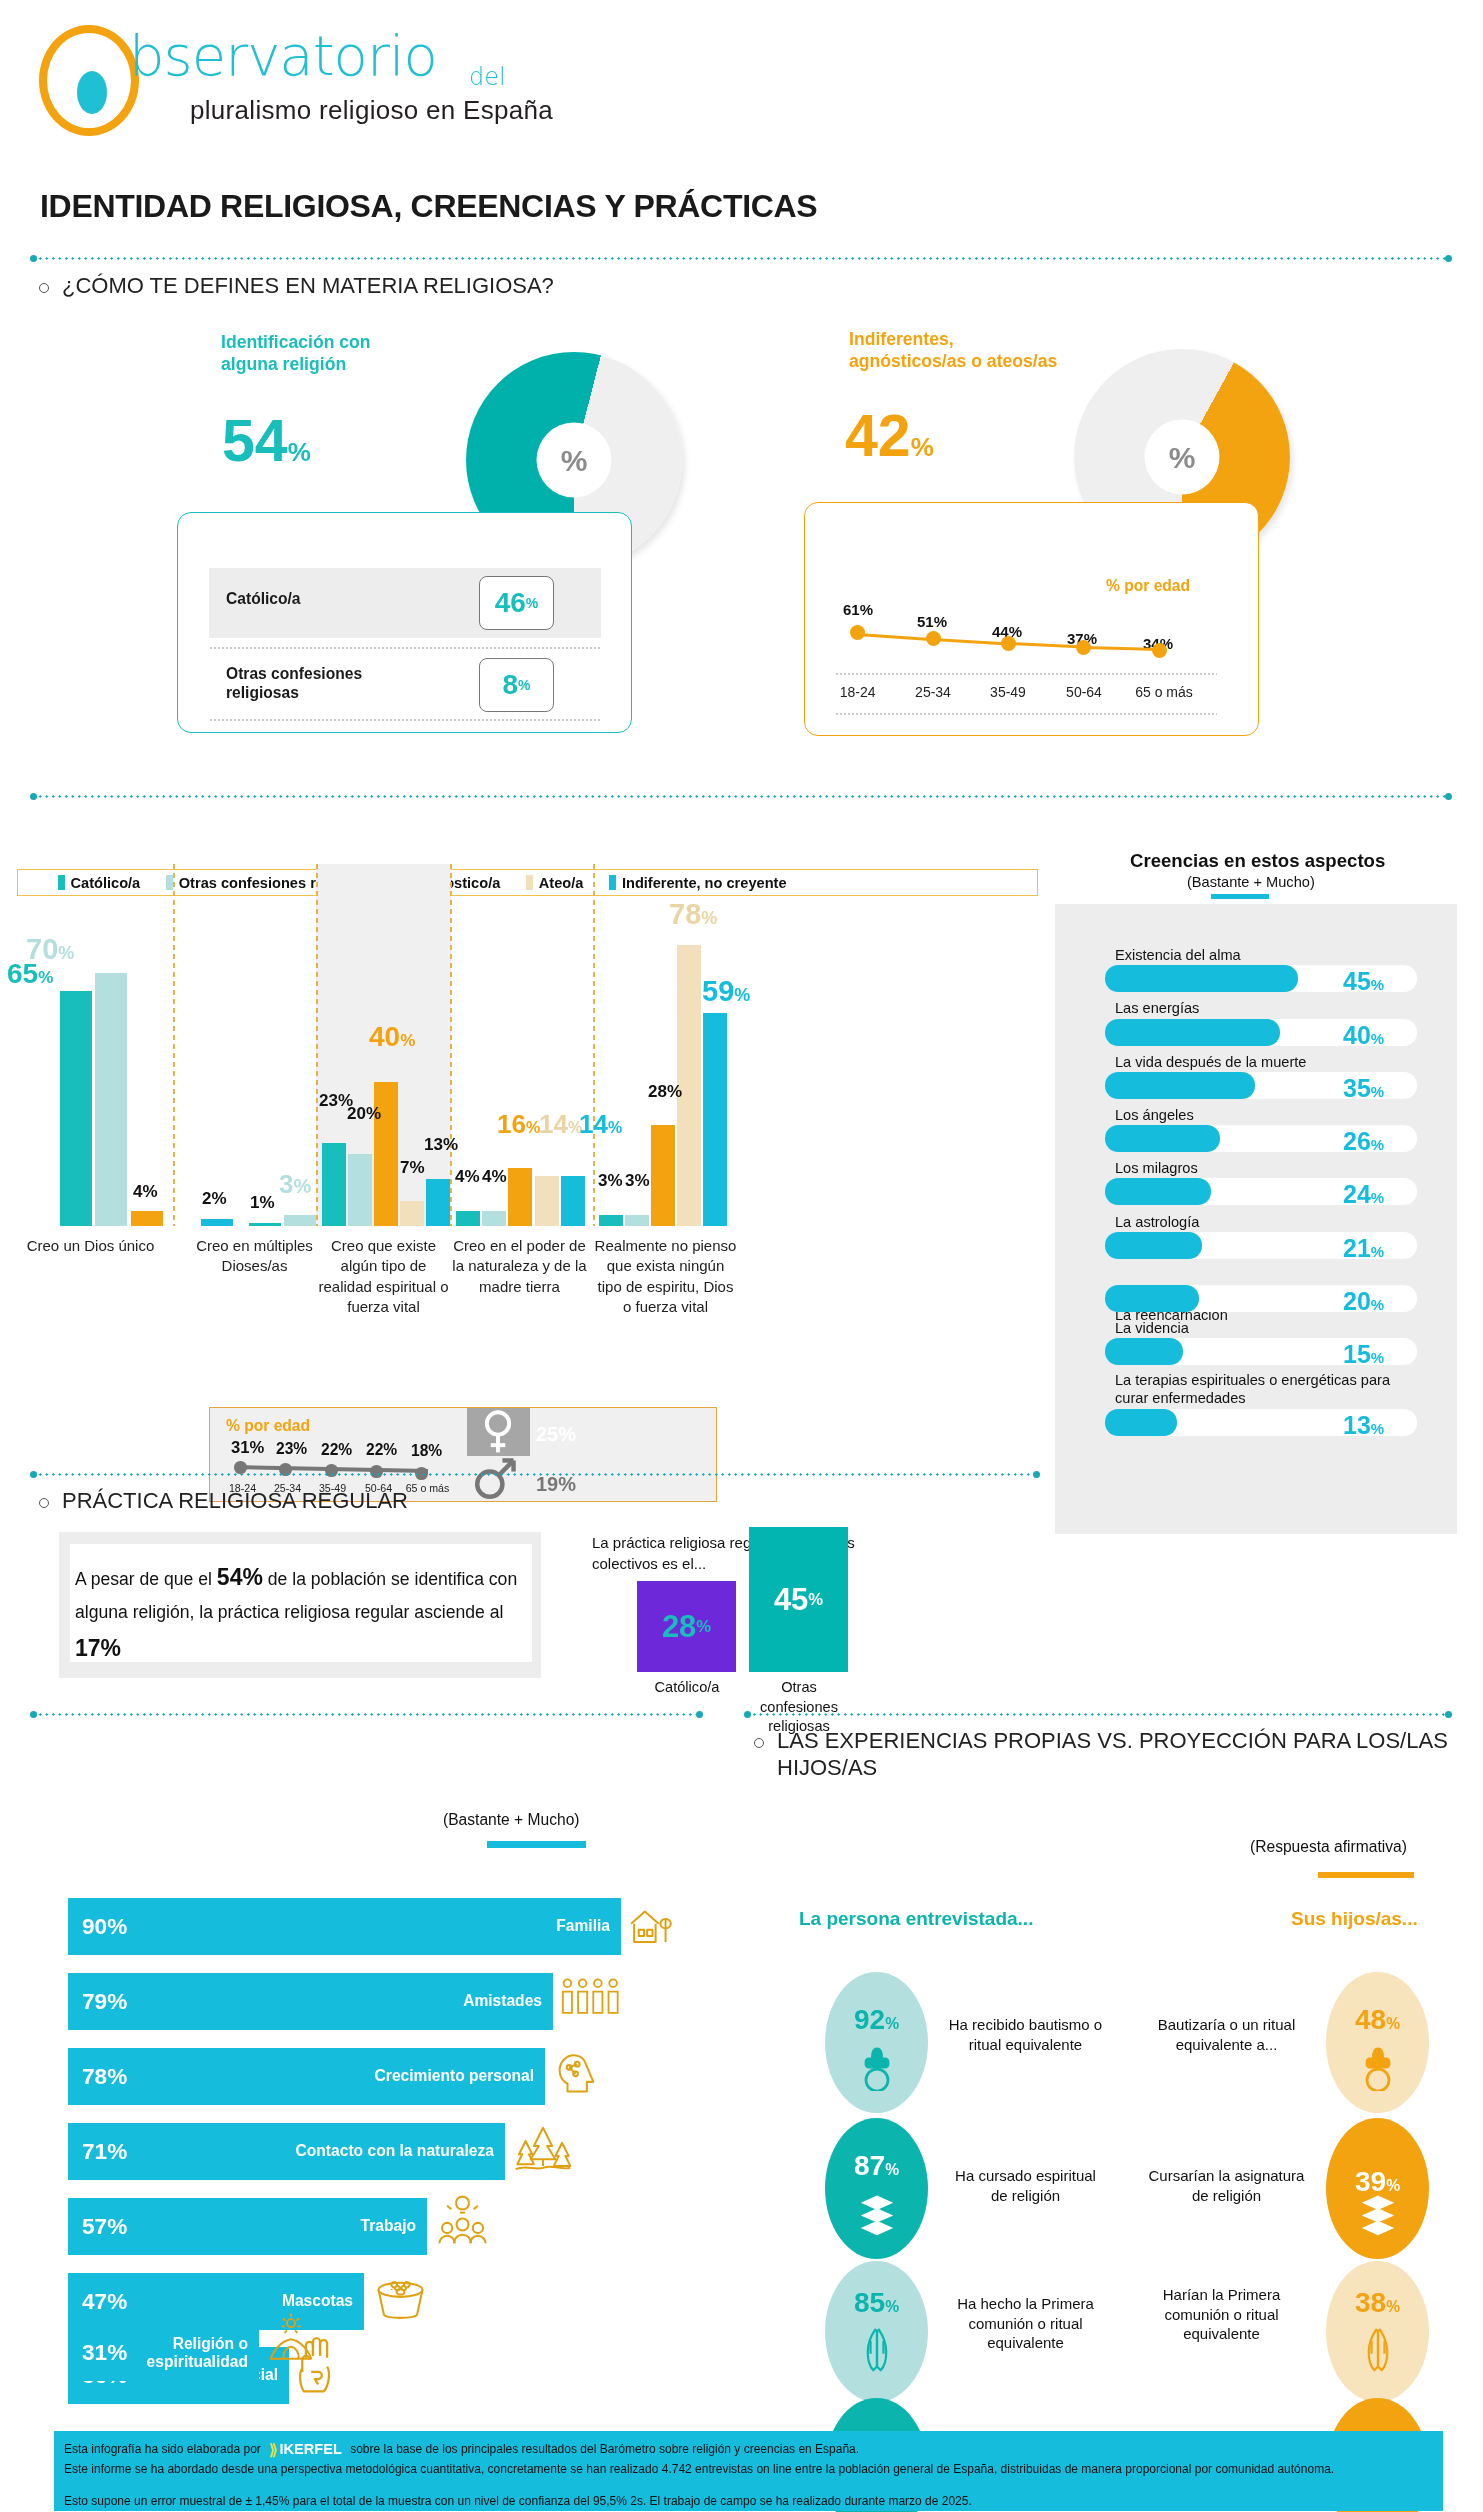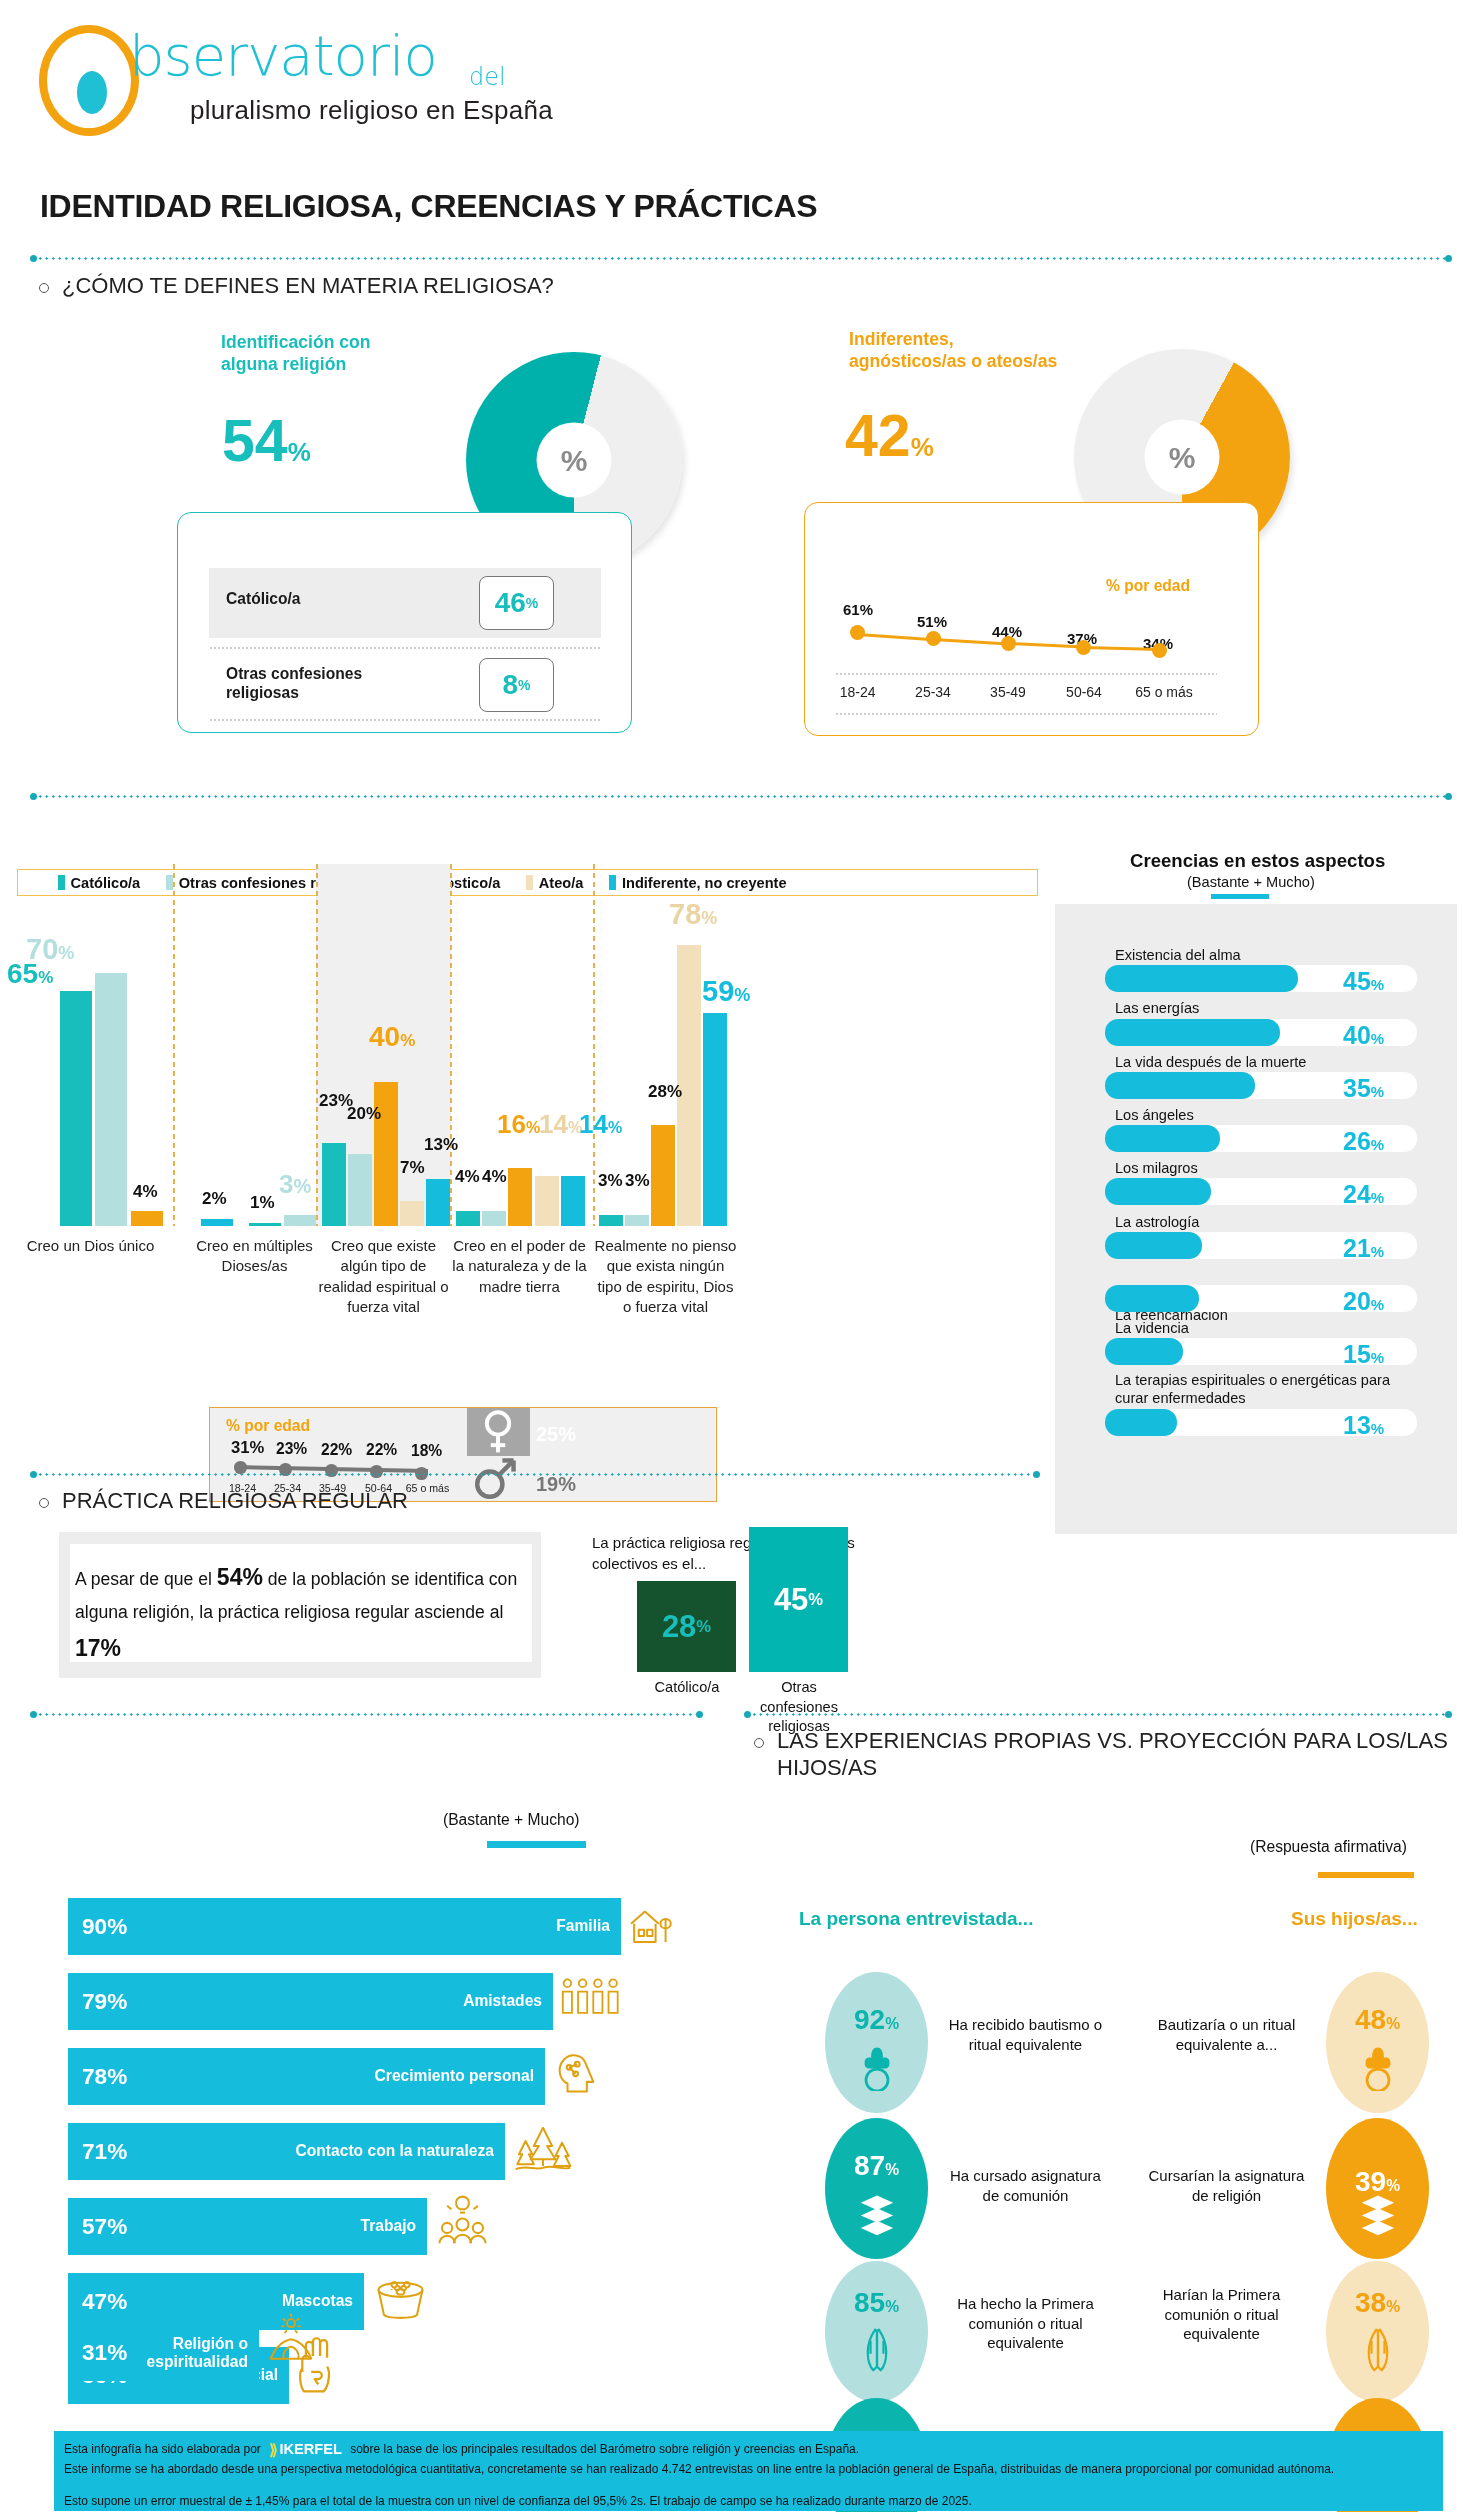--- a/index.html
+++ b/index.html
@@ -494,21 +494,21 @@
   </div>
 
   <div class="pr-shade" style="left:59px; top:1532px; width:482px; height:146px;"></div>
   <div class="pr-white" style="left:70px; top:1544px; width:462px; height:118px;"></div>
   <div class="pr-text" style="left:75px; top:1557px; width:452px;">
     <span>A pesar de que el </span><b>54%</b><span> de la población se identifica con alguna religión, la práctica religiosa regular asciende al </span><b>17%</b>
   </div>
 
   <div class="pr-note" style="left:592px; top:1532px; width:312px;">La práctica religiosa regular entre estos colectivos es el...</div>
 
-  <div class="pr-bar" style="left:637px; top:1581px; width:99px; height:91px; background:#14532d; color:#17BEBB;">
+  <div class="pr-bar" style="left:637px; top:1581px; width:99px; height:91px; background:#6d28d9; color:#17BEBB;">
     <span class="n">28</span>
       <span class="p">%</span>
   </div>
   <div class="pr-cat" style="left:628px; top:1678px; width:118px;">Católico/a</div>
 
   <div class="pr-bar" style="left:749px; top:1527px; width:99px; height:145px; background:#02B5B0; color:#fff;">
     <span class="n">45</span>
       <span class="p">%</span>
   </div>
   <div class="pr-cat" style="left:741px; top:1678px; width:116px;">Otras confesiones religiosas</div>
@@ -689,21 +689,21 @@
       <span class="n">87</span><span class="p">%</span>
     </div>
     <svg class="ex-icon" style="top:75px;" width="36" height="43" viewBox="0 0 40 46">
       <g fill="#ffffff">
         <path d="M20 2 L38 10 L20 18 L2 10Z"></path>
         <path d="M20 16 L38 24 L20 32 L2 24Z"></path>
         <path d="M20 30 L38 38 L20 46 L2 38Z"></path>
       </g>
     </svg>
   </div>
-  <div class="ex-txt" style="left:945px; top:2166px; width:161px;">Ha cursado asignatura de comunión</div>
+  <div class="ex-txt" style="left:945px; top:2166px; width:161px;">Ha cursado espiritual de religión</div>
   <div class="ex-txt" style="left:1146px; top:2166px; width:161px;">Cursarían la asignatura de religión</div>
   <div class="ex-oval" style="left:1326px; top:2118px; width:103px; height:141px; background:#F2A30F;">
     <div class="ex-pct" style="top:48px; color:#ffffff;">
       <span class="n">39</span><span class="p">%</span>
     </div>
     <svg class="ex-icon" style="top:75px;" width="36" height="43" viewBox="0 0 40 46">
       <g fill="#ffffff">
         <path d="M20 2 L38 10 L20 18 L2 10Z"></path>
         <path d="M20 16 L38 24 L20 32 L2 24Z"></path>
         <path d="M20 30 L38 38 L20 46 L2 38Z"></path>

